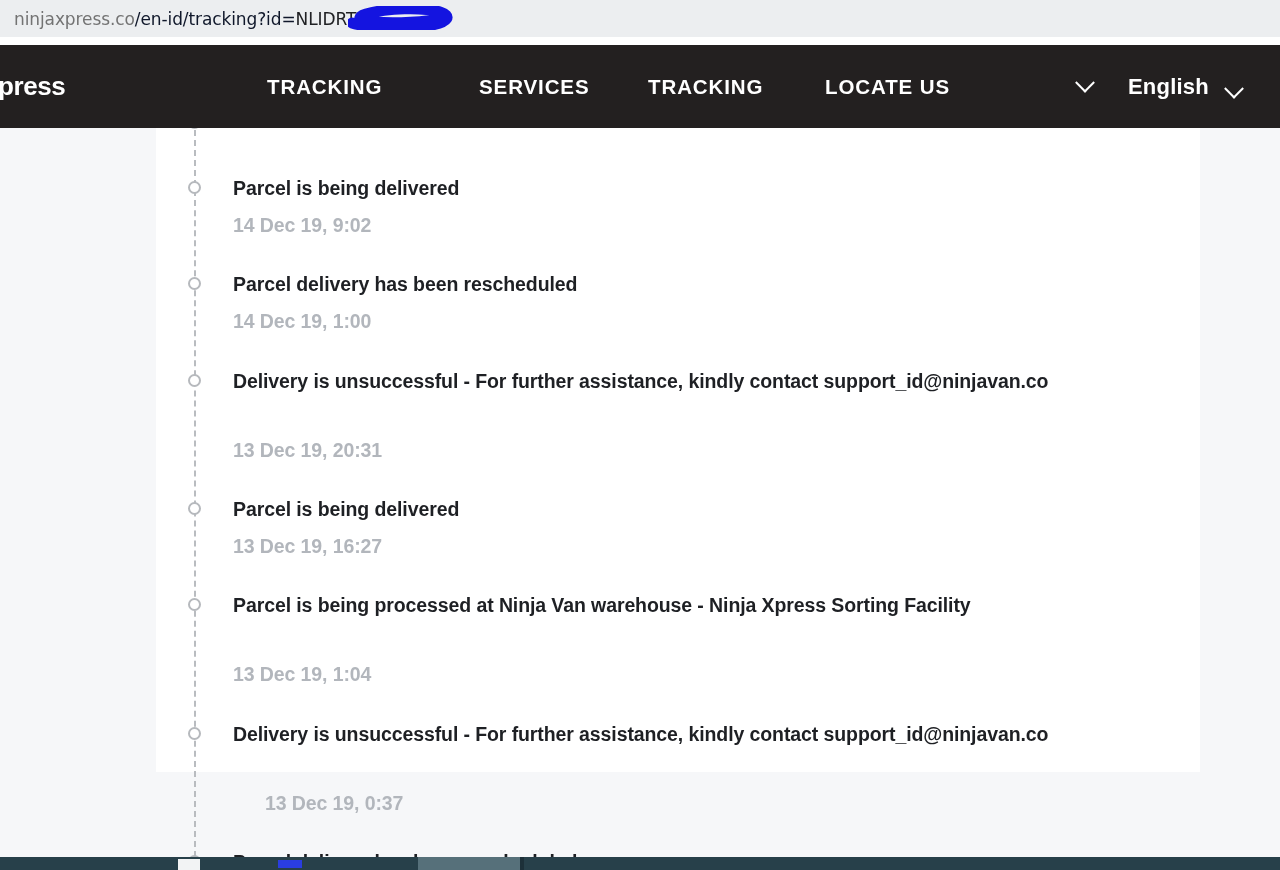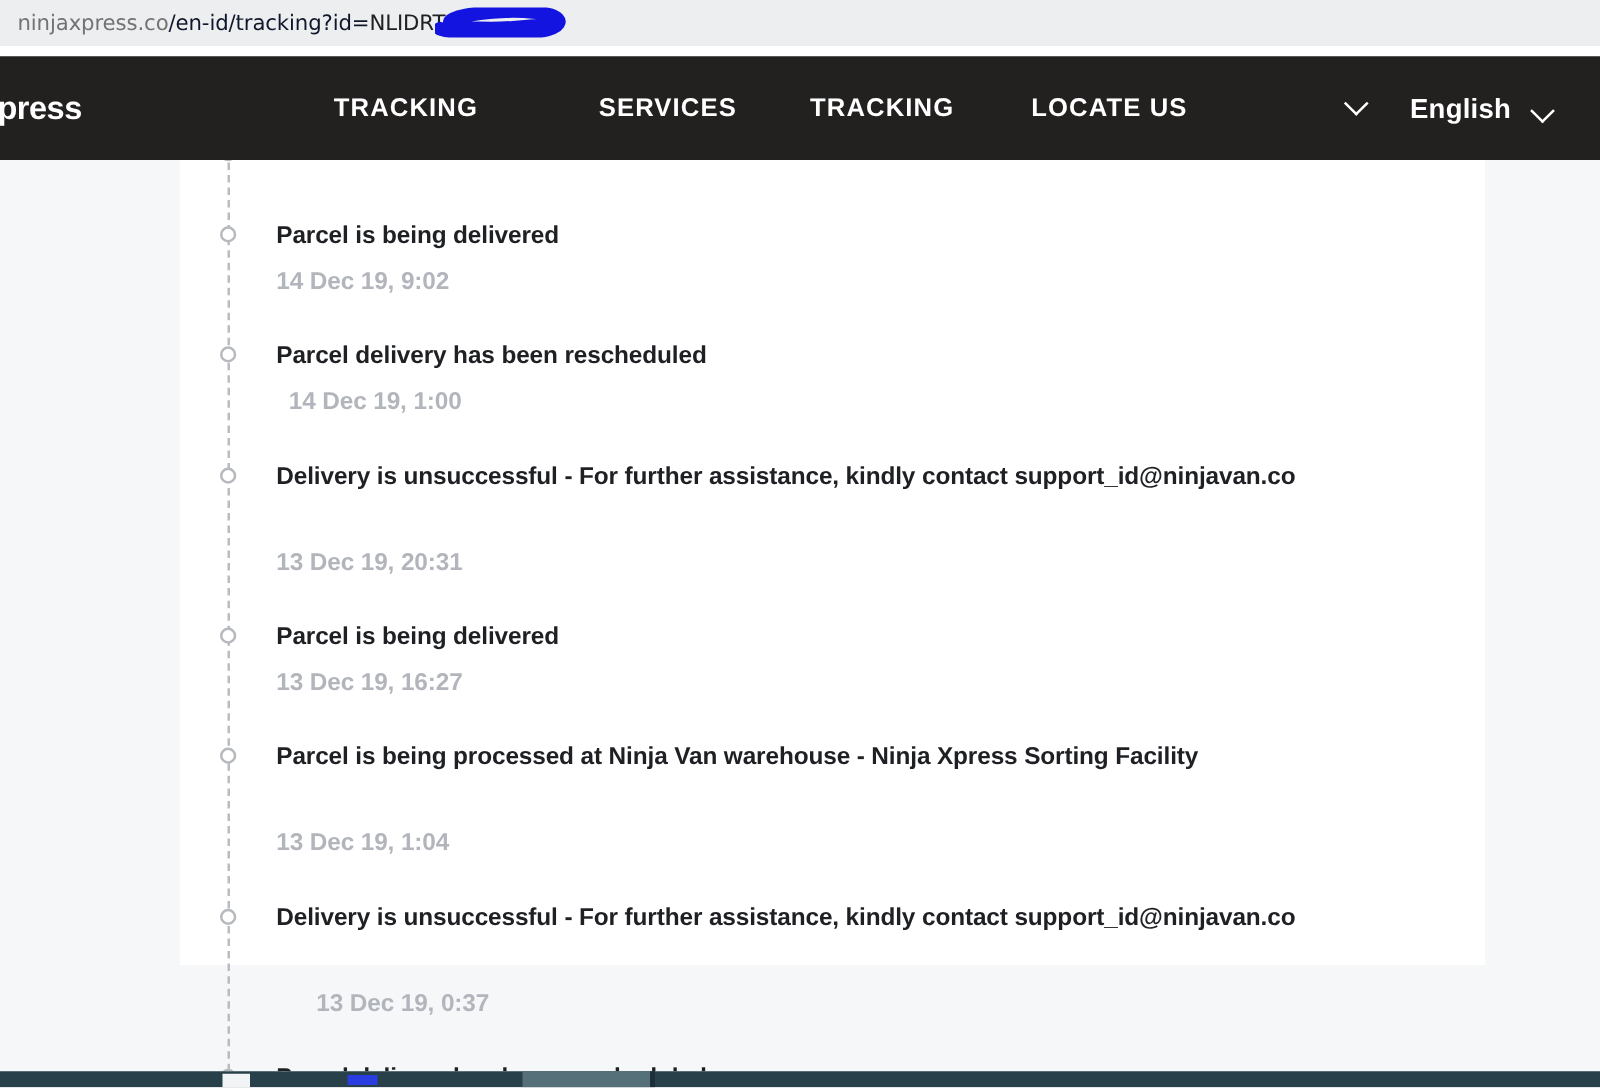--- a/index.html
+++ b/index.html
@@ -126,21 +126,21 @@
   
   #page {
     position: absolute;
     left: 0; top: 128px;
     width: 1280px; height: 729px;
     background: #f6f7f9;
     overflow: hidden;
   }
   #card {
     position: absolute;
-    left: 144px; top: 0;
+    left: 156px; top: 0;
     width: 1044px;
     height: 644px;
     background: #ffffff;
   }
 
   
   #rail {
     position: absolute;
     left: 38px; top: -18px;
     width: 0;
@@ -252,21 +252,21 @@
 
       <div class="tl-item" style="top:44px;">
         <div class="tl-dot" style="top:9px;"></div>
         <div class="tl-title" style="top:0px;">Parcel is being delivered</div>
         <div class="tl-time" style="top:37px;">14 Dec 19, 9:02</div>
       </div>
 
       <div class="tl-item" style="top:140px;">
         <div class="tl-dot" style="top:9px;"></div>
         <div class="tl-title" style="top:0px;">Parcel delivery has been rescheduled</div>
-        <div class="tl-time" style="top:37px;margin-left:10px;">14 Dec 19, 1:00</div>
+        <div class="tl-time" style="top:37px;">14 Dec 19, 1:00</div>
       </div>
 
       <div class="tl-item" style="top:237px;">
         <div class="tl-dot" style="top:9px;"></div>
         <div class="tl-title" style="top:0px;">Delivery is unsuccessful - For further assistance, kindly contact support_id@ninjavan.co</div>
         <div class="tl-time" style="top:69px;">13 Dec 19, 20:31</div>
       </div>
 
       <div class="tl-item" style="top:365px;">
         <div class="tl-dot" style="top:9px;"></div>

